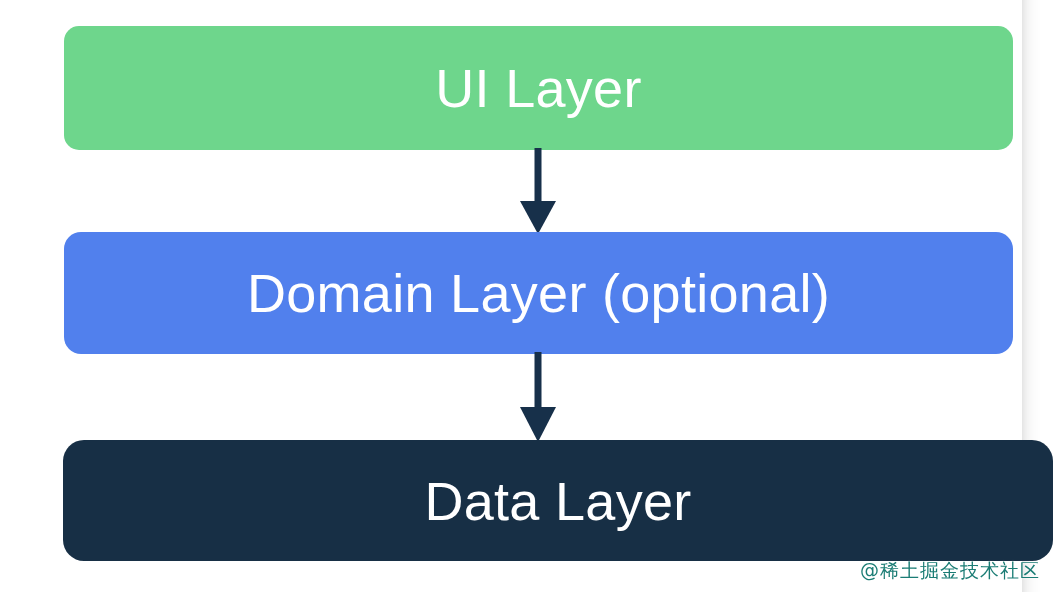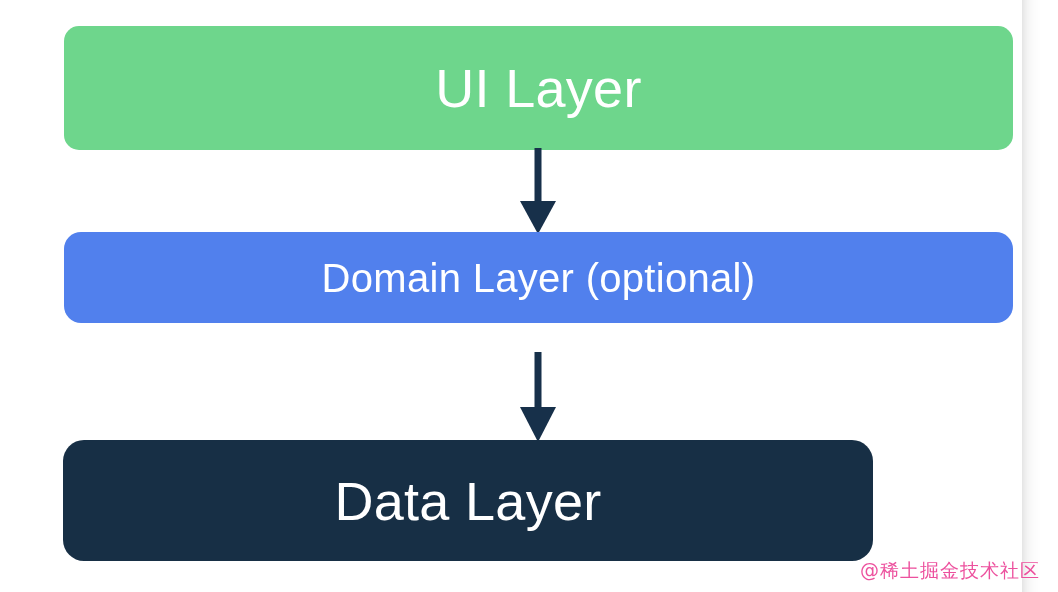--- a/index.html
+++ b/index.html
@@ -57,31 +57,31 @@
     background: #6ed68c;
     border-radius: 15px;
     font-size: 54px;
   }
 
   
   .layer-domain {
     left: 64px;
     top: 232px;
     width: 949px;
-    height: 91px;
+    height: 122px;
     background: #5180ed;
     border-radius: 17px;
-    font-size: 40px;
+    font-size: 54px;
   }
 
   
   .layer-data {
     left: 63px;
     top: 440px;
-    width: 810px;
+    width: 990px;
     height: 121px;
     background: #172f45;
     border-radius: 21px;
     font-size: 54px;
   }
 
   
   .arrow {
     position: absolute;
     left: 512px;
@@ -90,21 +90,21 @@
   .arrow-1 { top: 148px;  height: 86px; }
   .arrow-2 { top: 352px;  height: 90px; }
   .arrow svg { display: block; width: 52px; height: 100%; }
 
   
   .watermark {
     position: absolute;
     right: 18px;
     bottom: 8px;
     font-size: 19px;
-    color: #ec4899;
+    color: #0f766e;
     letter-spacing: 1px;
     font-family: "DejaVu Sans", sans-serif;
     opacity: 0.95;
     pointer-events: none;
     text-shadow: 0 0 2px rgba(255,255,255,0.6);
   }
 </style>
 </head>
 <body>
 

